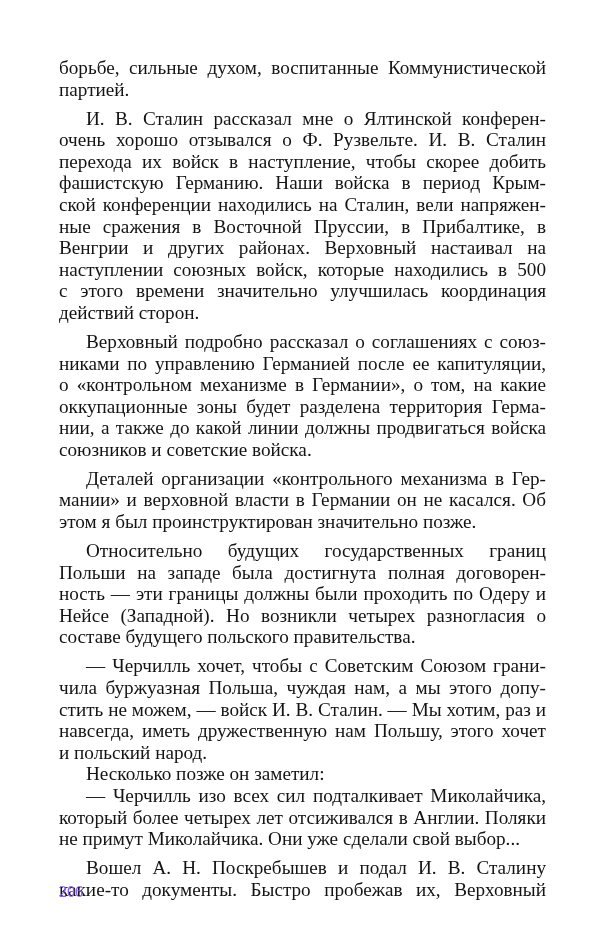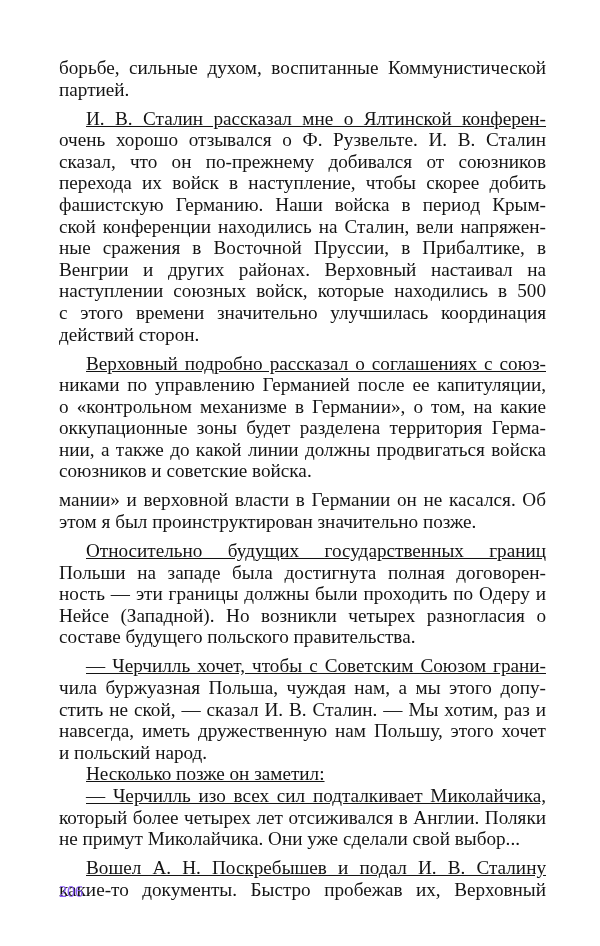--- a/index.html
+++ b/index.html
@@ -7,76 +7,76 @@
   .page {
     position: absolute; left: 59px; top: 57px; width: 487px;
     font-family: "Liberation Serif", "DejaVu Serif", serif;
     font-size: 19.2px; line-height: 21.6px; color: #141414;
   }
   .para { margin: 0 0 7.4px 0; text-align: justify; text-indent: 27px; }
   .para.noindent { text-indent: 0; }
   .para.tight { margin-bottom: 0; }
   .line { display: block; text-align: justify; text-align-last: justify; white-space: nowrap; }
   .line.last { text-align-last: left; }
-  .line.first { padding-left: 27px; text-decoration: underline; }
+  .line.first { padding-left: 27px; }
   .pageno {
     position: absolute; left: 59px; top: 883px;
     font-family: "Liberation Serif", "DejaVu Serif", serif;
     font-size: 16px; color: #8b5cf6;
   }
 </style>
 </head>
 <body>
 
 <div class="page">
   <div class="para noindent">
     <span class="line">борьбе, сильные духом, воспитанные Коммунистической</span>
     <span class="line last">партией.</span>
   </div>
 
   <div class="para noindent">
     <span class="line first">И. В. Сталин рассказал мне о Ялтинской конферен-</span>
     <span class="line">очень хорошо отзывался о Ф. Рузвельте. И. В. Сталин</span>
-    <span class="line">сказал, что он по-прежнему добивался от союзников</span>
     <span class="line">перехода их войск в наступление, чтобы скорее добить</span>
     <span class="line">фашистскую Германию. Наши войска в период Крым-</span>
     <span class="line">ской конференции находились на Сталин, вели напряжен-</span>
     <span class="line">ные сражения в Восточной Пруссии, в Прибалтике, в</span>
     <span class="line">Венгрии и других районах. Верховный настаивал на</span>
     <span class="line">наступлении союзных войск, которые находились в 500</span>
     <span class="line">с этого времени значительно улучшилась координация</span>
     <span class="line last">действий сторон.</span>
   </div>
 
   <div class="para noindent">
     <span class="line first">Верховный подробно рассказал о соглашениях с союз-</span>
     <span class="line">никами по управлению Германией после ее капитуляции,</span>
     <span class="line">о «контрольном механизме в Германии», о том, на какие</span>
     <span class="line">оккупационные зоны будет разделена территория Герма-</span>
     <span class="line">нии, а также до какой линии должны продвигаться войска</span>
     <span class="line last">союзников и советские войска.</span>
   </div>
 
   <div class="para noindent">
+    <span class="line first">Деталей организации «контрольного механизма в Гер-</span>
     <span class="line">мании» и верховной власти в Германии он не касался. Об</span>
     <span class="line last">этом я был проинструктирован значительно позже.</span>
   </div>
 
   <div class="para noindent">
     <span class="line first">Относительно будущих государственных границ</span>
     <span class="line">Польши на западе была достигнута полная договорен-</span>
     <span class="line">ность — эти границы должны были проходить по Одеру и</span>
     <span class="line">Нейсе (Западной). Но возникли четырех разногласия о</span>
     <span class="line last">составе будущего польского правительства.</span>
   </div>
 
   <div class="para noindent tight">
     <span class="line first">— Черчилль хочет, чтобы с Советским Союзом грани-</span>
     <span class="line">чила буржуазная Польша, чуждая нам, а мы этого допу-</span>
-    <span class="line">стить не ской, — сказал И. В. Сталин. — Мы хотим, раз и</span>
+    <span class="line">стить не можем, — войск И. В. Сталин. — Мы хотим, раз и</span>
     <span class="line">навсегда, иметь дружественную нам Польшу, этого хочет</span>
     <span class="line last">и польский народ.</span>
   </div>
 
   <div class="para noindent tight">
     <span class="line first last">Несколько позже он заметил:</span>
   </div>
 
   <div class="para noindent">
     <span class="line first">— Черчилль изо всех сил подталкивает Миколайчика,</span>

